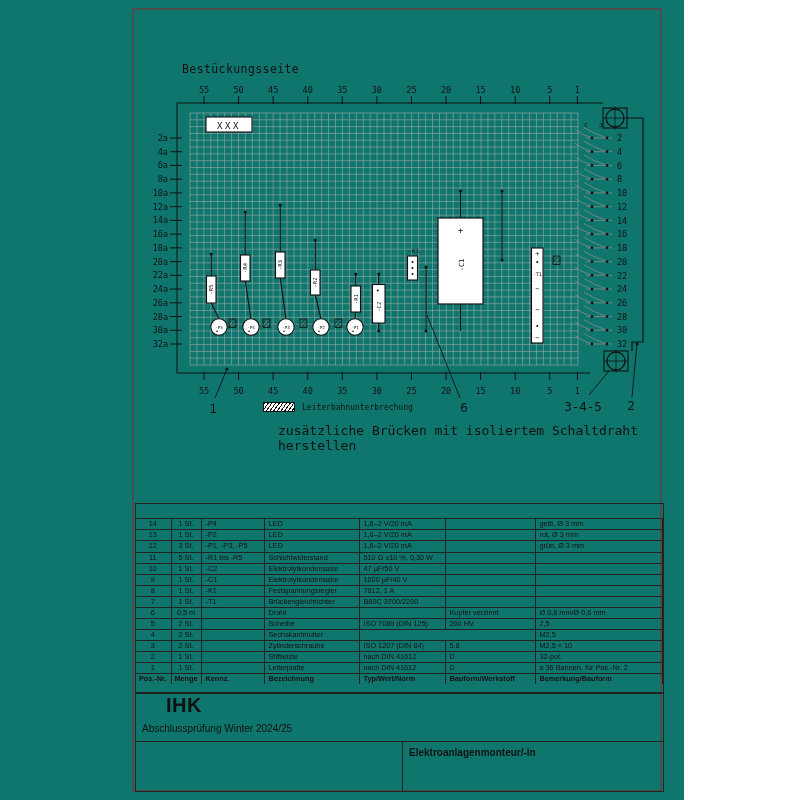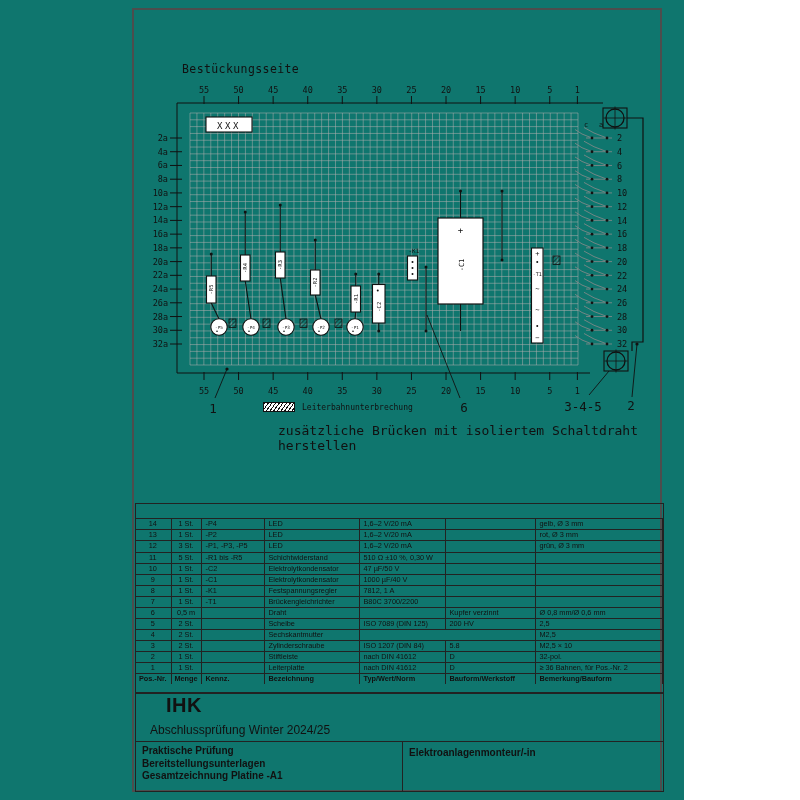--- a/index.html
+++ b/index.html
@@ -21,21 +21,21 @@
              border:1px solid #222;box-sizing:border-box;}
   .bom-row{position:absolute;display:flex;box-sizing:border-box;border-top:1px solid #222;
            font-size:7.3px;line-height:10.2px;white-space:nowrap;}
   .bom-cell{box-sizing:border-box;border-right:1px solid #222;padding:0 0 0 4px;overflow:hidden;}
   .bom-cell.c0,.bom-cell.c1{text-align:center;padding:0;}
   .bom-row.hdr{font-weight:bold;}
   
   .tb-frame{position:absolute;left:135px;top:693px;width:529px;height:99px;
             border:1px solid #222;box-sizing:border-box;}
   .tb-ihk{position:absolute;left:142px;top:694px;font-size:20px;font-weight:bold;letter-spacing:.5px;margin-left:24px;}
-  .tb-sub{position:absolute;left:142px;top:723px;font-size:12px;margin-left:8px;}
+  .tb-sub{position:absolute;left:142px;top:723px;font-size:10px;}
   .tb-hline{position:absolute;left:135px;top:741px;width:529px;height:0;border-top:1px solid #222;}
   .tb-vline{position:absolute;left:402px;top:741px;width:0;height:51px;border-left:1px solid #222;}
   .tb-left{position:absolute;left:142px;top:745px;font-size:10px;font-weight:bold;line-height:12.5px;}
   .tb-right{position:absolute;left:409px;top:747px;font-size:10px;font-weight:bold;}
   svg text{font-family:"DejaVu Sans Mono",monospace;fill:#111;}
 </style>
 </head>
 <body>
 
 <div class="canvas">
@@ -568,19 +568,14 @@
         <div class="bom-cell c5" style="width: 90px; line-height: 10.08px;">Bauform/Werkstoff</div>
         <div class="bom-cell c6" style="width: 127.5px; line-height: 10.08px;">Bemerkung/Bauform</div>
       </div>
     </div>
 
   <div class="tb-frame"></div>
   <div class="tb-ihk">IHK</div>
   <div class="tb-sub">Abschlussprüfung Winter 2024/25</div>
   <div class="tb-hline"></div>
   <div class="tb-vline"></div>
-  <div class="tb-left">
-    <div>Praktische Prüfung</div>
-    <div>Bereitstellungsunterlagen</div>
-    <div>Gesamtzeichnung Platine -A1</div>
-  </div>
   <div class="tb-right">Elektroanlagenmonteur/-in</div>
 </div>
 
 </body></html>

